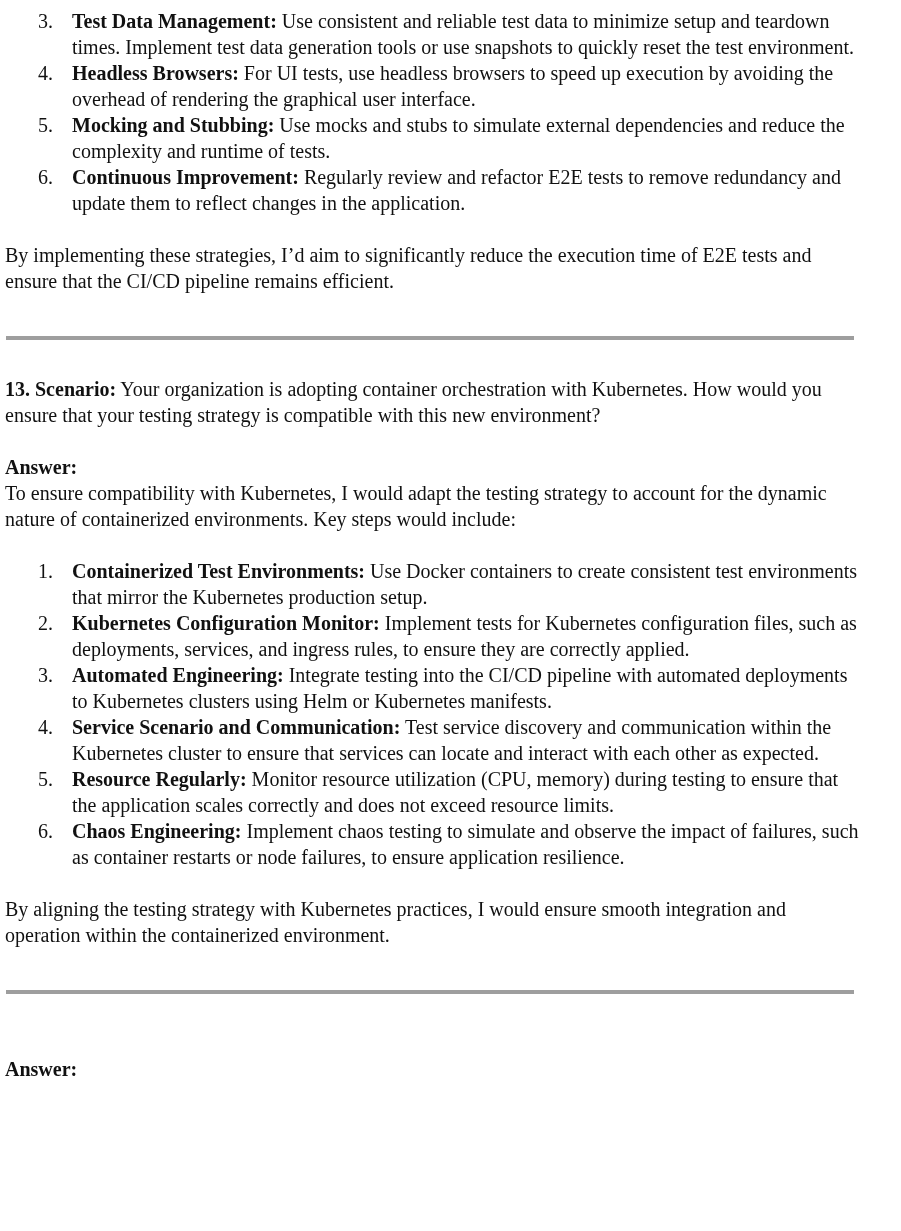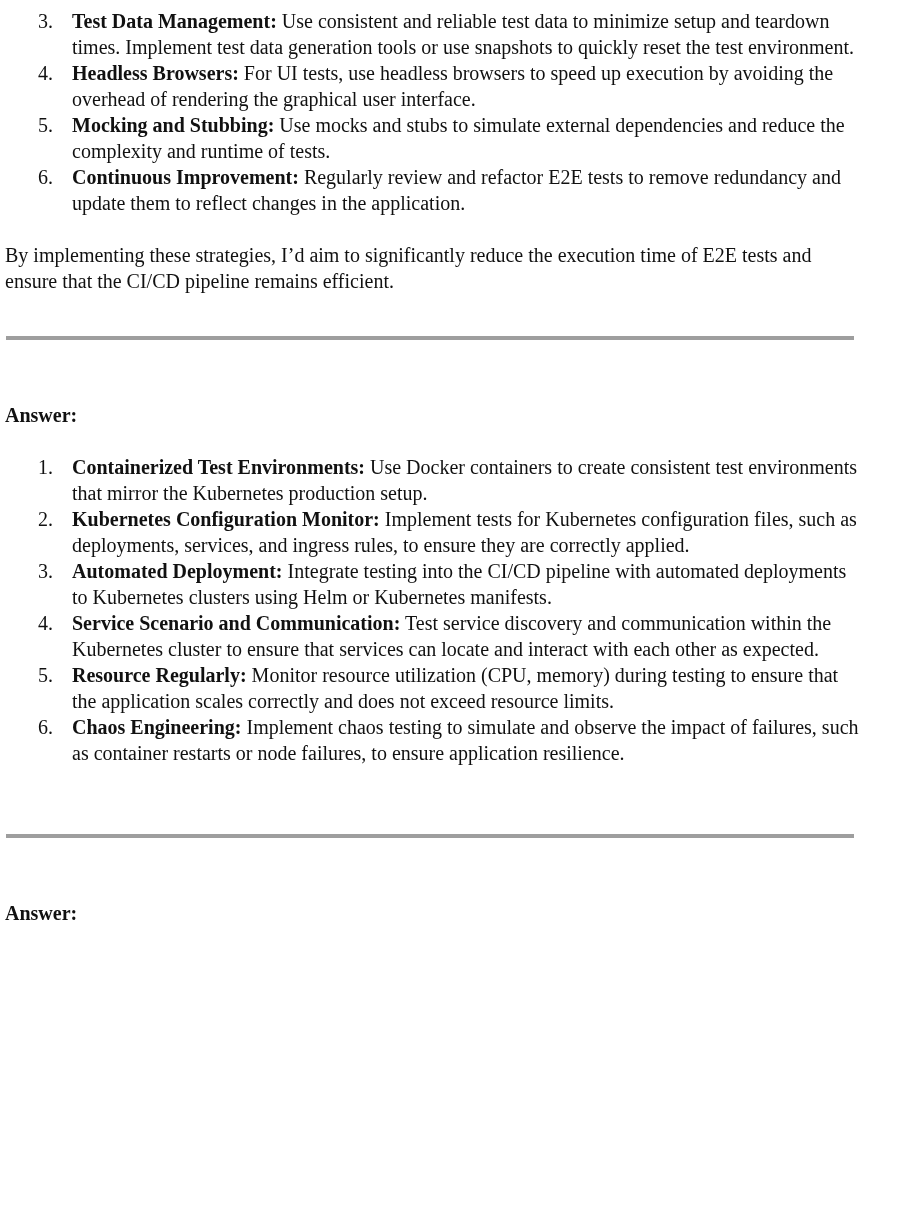--- a/index.html
+++ b/index.html
@@ -73,50 +73,53 @@
   </ol>
 
   <div class="gap-26"></div>
   <p>By implementing these strategies, I’d aim to significantly reduce the execution time of E2E tests and ensure that the CI/CD pipeline remains efficient.</p>
 
   <div style="height:42px"></div>
   <div class="rule"></div>
   <div style="height:36px"></div>
 
   <section>
+    <p><b>13. Scenario:</b><span> Your organization is adopting container orchestration with Kubernetes. How would you ensure that your testing strategy is compatible with this new environment?</span></p>
     <div class="gap-26"></div>
     <p><b>Answer:</b></p>
+    <p>To ensure compatibility with Kubernetes, I would adapt the testing strategy to account for the dynamic nature of containerized environments. Key steps would include:</p>
     <div class="gap-26"></div>
     <ol class="items">
       <li>
         <span class="num">1.</span>
         <b>Containerized Test Environments:</b><span> Use Docker containers to create consistent test environments that mirror the Kubernetes production setup.</span>
       </li>
       <li>
         <span class="num">2.</span>
         <b>Kubernetes Configuration Monitor:</b><span> Implement tests for Kubernetes configuration files, such as deployments, services, and ingress rules, to ensure they are correctly applied.</span>
       </li>
       <li>
         <span class="num">3.</span>
-        <b>Automated Deployment:</b><span> Integrate testing into the CI/CD pipeline with automated deployments to Kubernetes clusters using Helm or Kubernetes manifests.</span>
+        <b>Automated Engineering:</b><span> Integrate testing into the CI/CD pipeline with automated deployments to Kubernetes clusters using Helm or Kubernetes manifests.</span>
       </li>
       <li>
         <span class="num">4.</span>
         <b>Service Scenario and Communication:</b><span> Test service discovery and communication within the Kubernetes cluster to ensure that services can locate and interact with each other as expected.</span>
       </li>
       <li>
         <span class="num">5.</span>
         <b>Resource Regularly:</b><span> Monitor resource utilization (CPU, memory) during testing to ensure that the application scales correctly and does not exceed resource limits.</span>
       </li>
       <li>
         <span class="num">6.</span>
         <b>Chaos Engineering:</b><span> Implement chaos testing to simulate and observe the impact of failures, such as container restarts or node failures, to ensure application resilience.</span>
       </li>
     </ol>
     <div class="gap-26"></div>
+    <p>By aligning the testing strategy with Kubernetes practices, I would ensure smooth integration and operation within the containerized environment.</p>
   </section>
 
   <div style="height:42px"></div>
   <div class="rule"></div>
   <div style="height:36px"></div>
 
   <section>
     <div class="gap-26"></div>
     <p><b>Answer:</b></p>
   </section>

